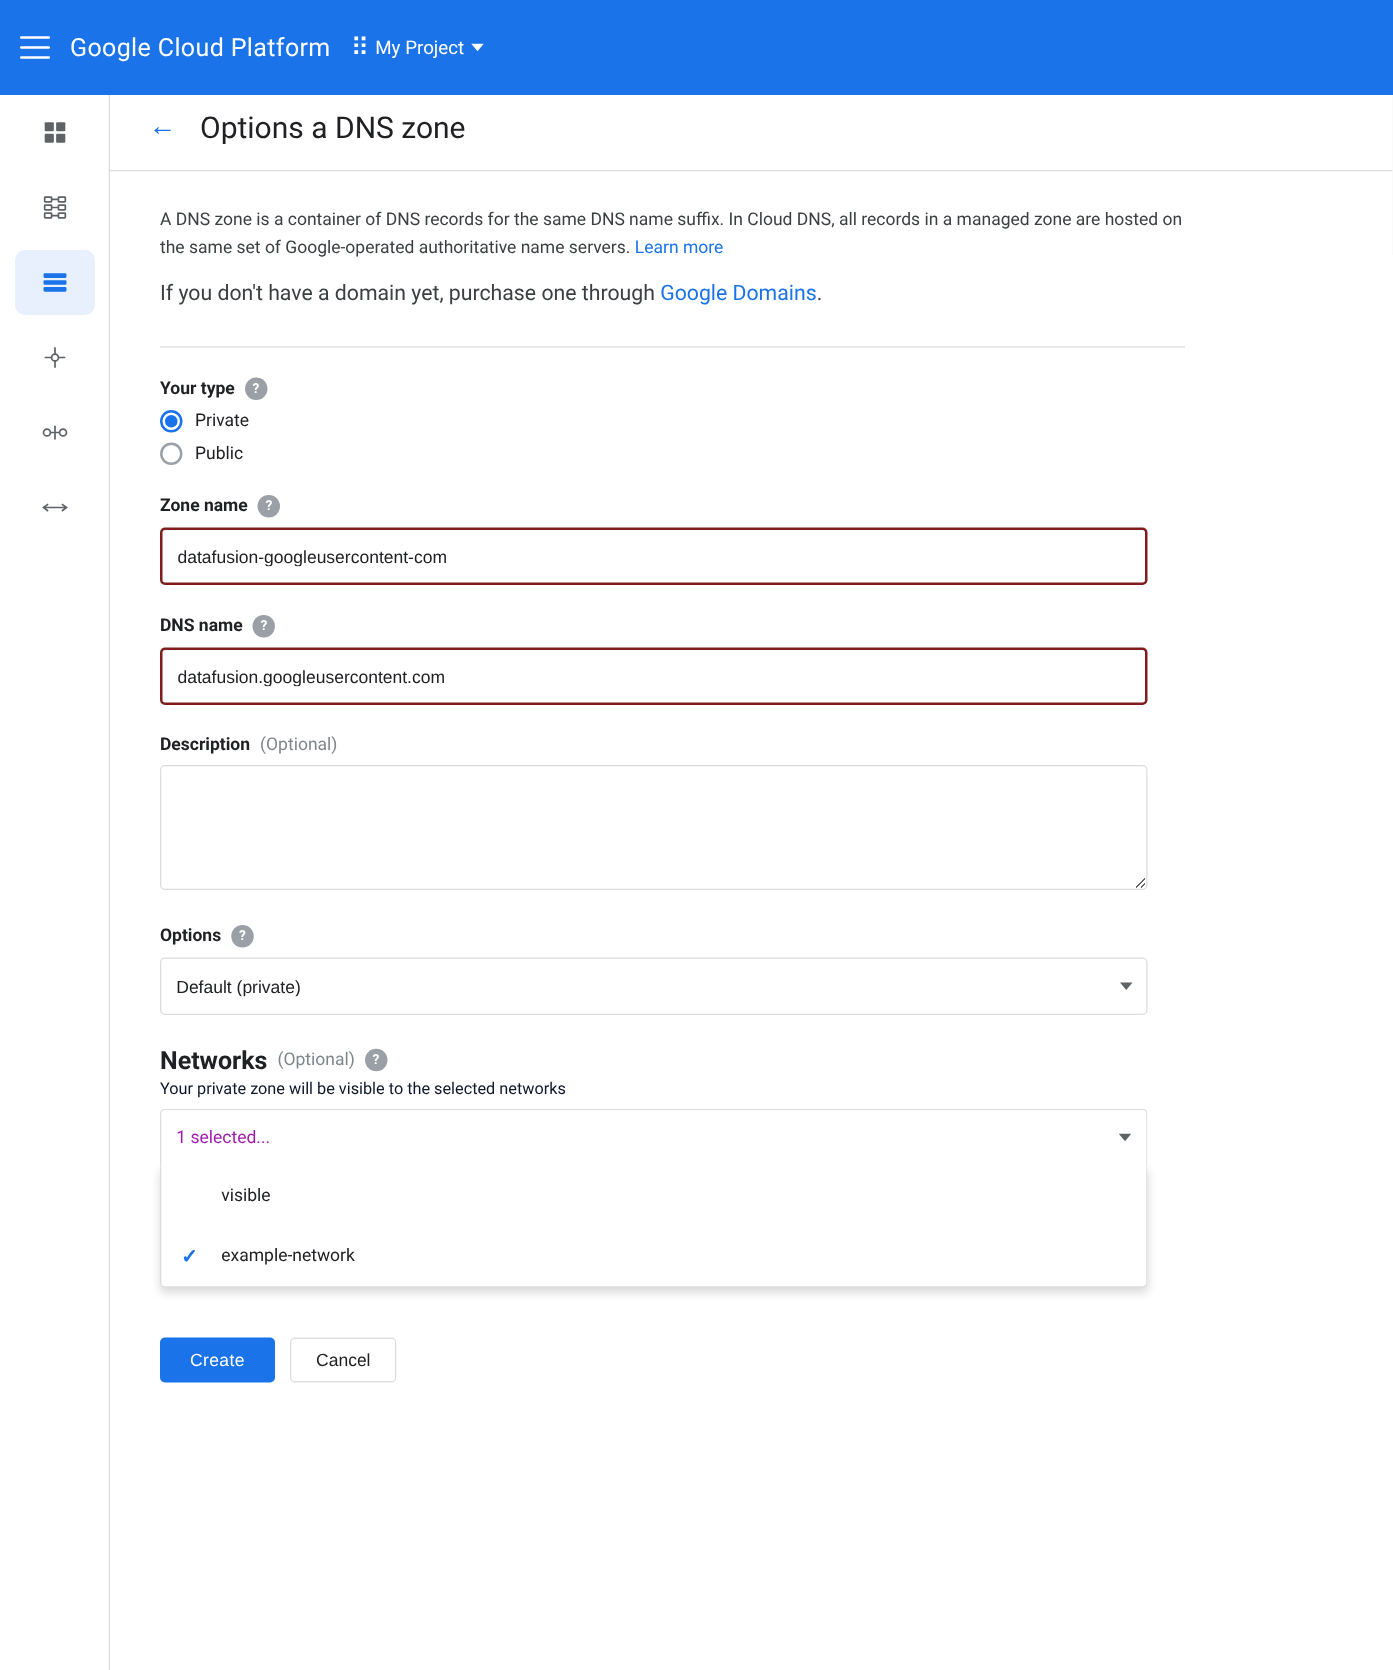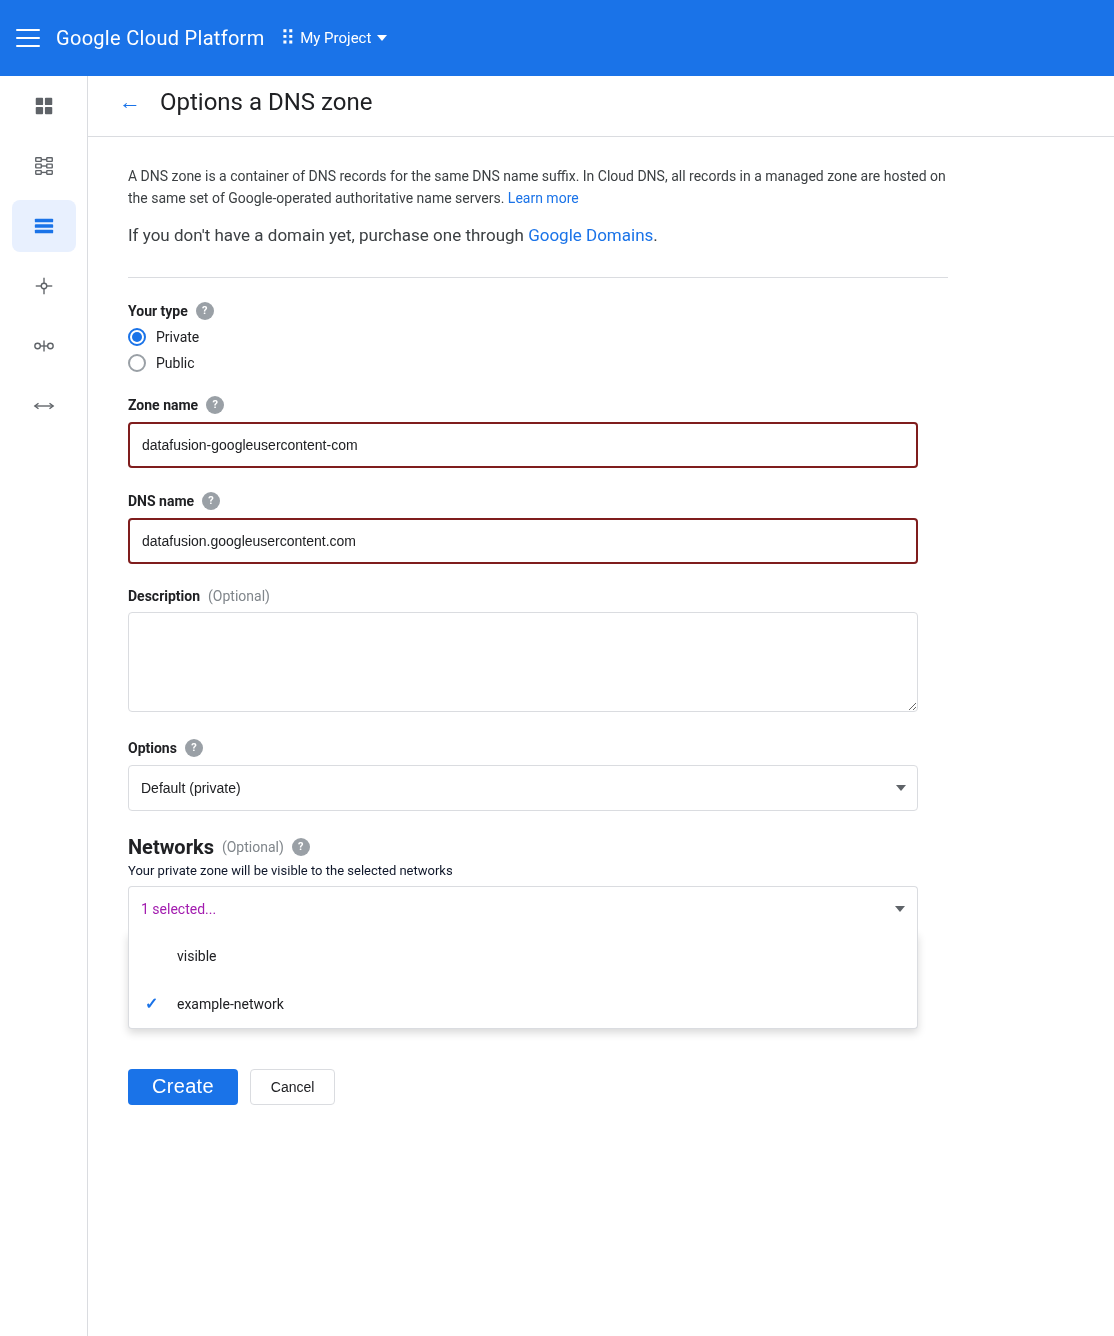--- a/index.html
+++ b/index.html
@@ -250,21 +250,21 @@
 
     
     .action-buttons {
       display: flex; gap: 12px; align-items: center;
       padding: 16px 0 0 0;
     }
     .btn-create {
       height: 36px; padding: 0 24px;
       background: #1a73e8; color: white;
       border: none; border-radius: 4px;
-      font-size: 20px; font-weight: 500; cursor: pointer;
+      font-size: 14px; font-weight: 500; cursor: pointer;
       letter-spacing: 0.3px;
     }
     .btn-cancel {
       height: 36px; padding: 0 20px;
       background: white; color: #202124;
       border: 1px solid #dadce0; border-radius: 4px;
       font-size: 14px; font-weight: 500; cursor: pointer;
     }
 
     

